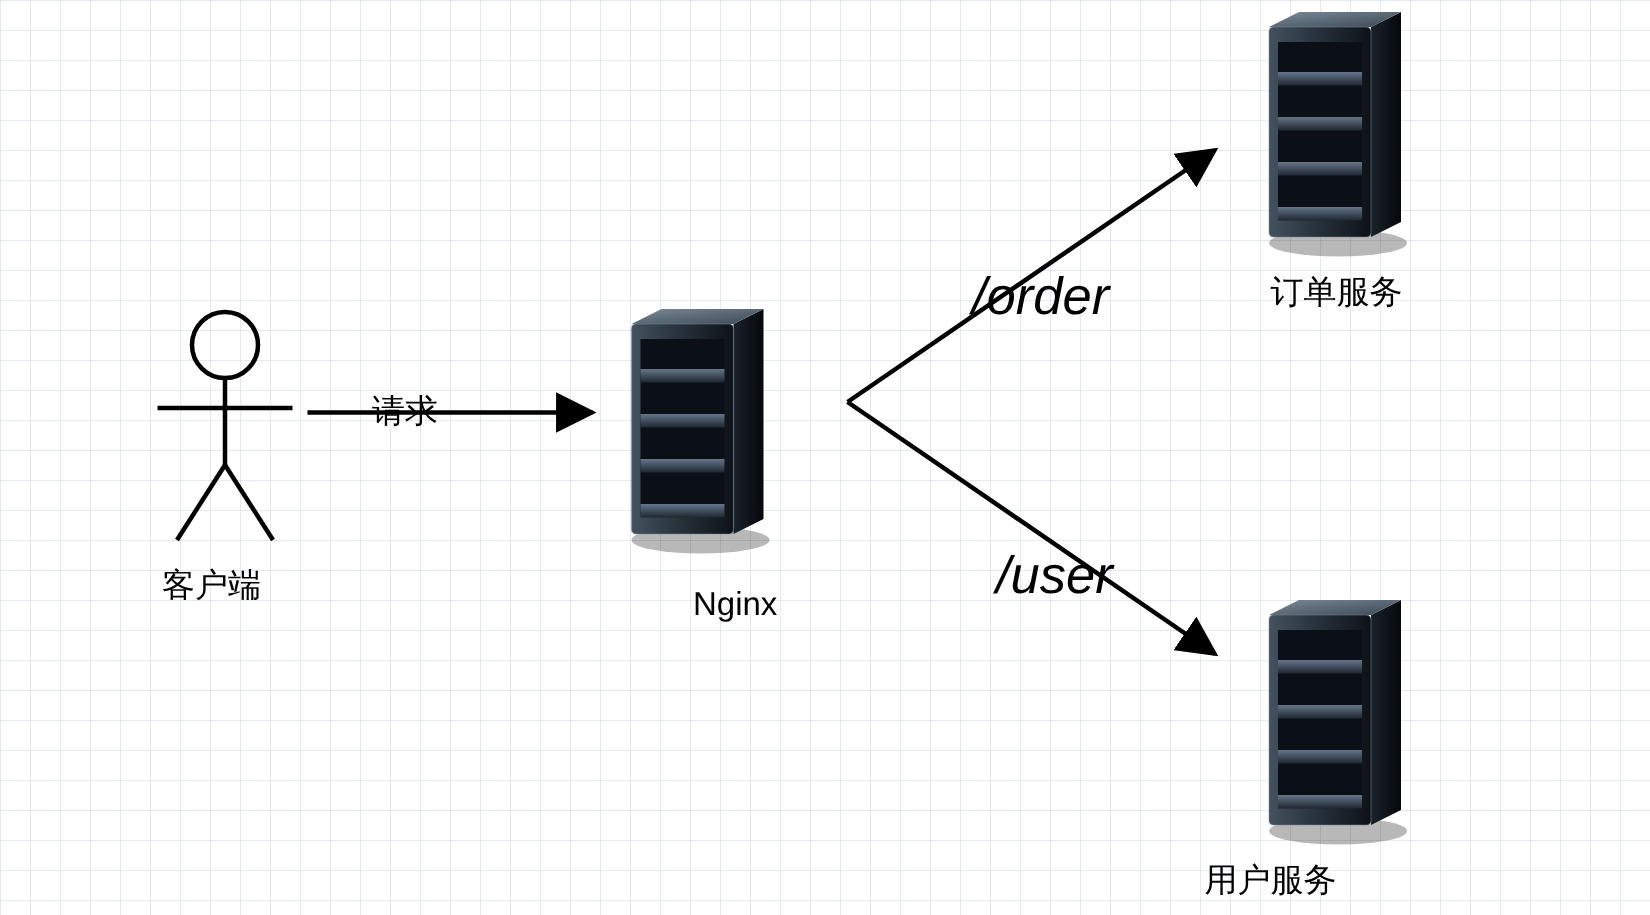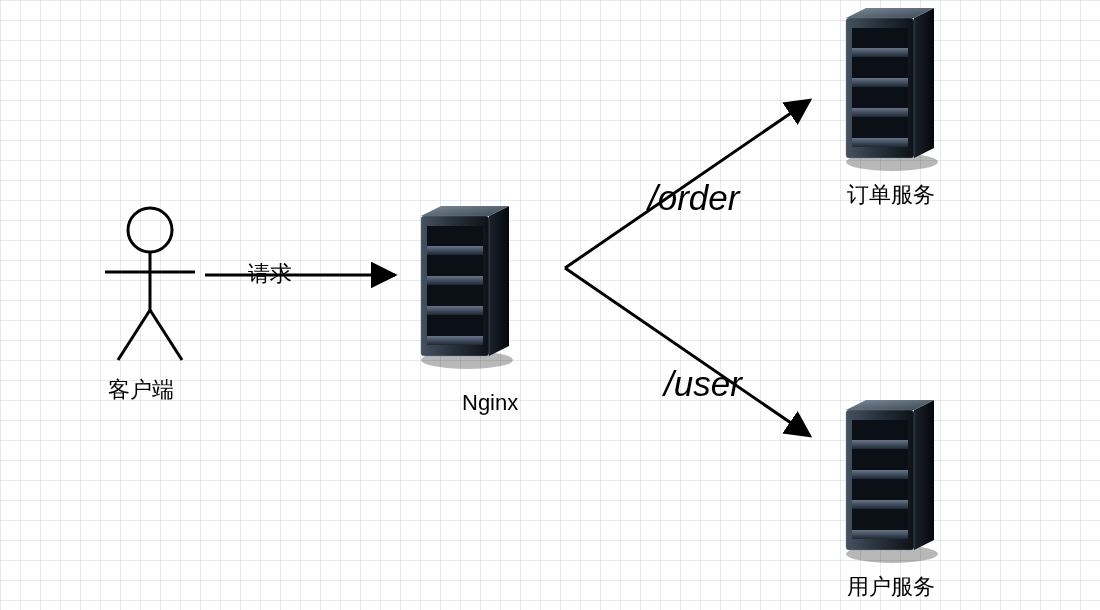--- a/index.html
+++ b/index.html
@@ -132,15 +132,15 @@
     <polygon points="84,18 104,8 104,148 84,158" fill="url(#rackSide)"></polygon>
     <rect x="16" y="18" width="68" height="140" rx="3" fill="url(#rackBody)"></rect>
     <polygon points="16,18 36,8 104,8 84,18" fill="url(#rackTop)"></polygon>
     <rect x="22" y="28" width="56" height="118" fill="#0b1016"></rect>
     <rect x="22" y="48" width="56" height="9" fill="url(#shelf)"></rect>
     <rect x="22" y="78" width="56" height="9" fill="url(#shelf)"></rect>
     <rect x="22" y="108" width="56" height="9" fill="url(#shelf)"></rect>
     <rect x="22" y="138" width="56" height="9" fill="url(#shelf)"></rect>
     <rect x="16" y="18" width="68" height="140" rx="3" fill="none" stroke="#7a8a98" stroke-width="1" opacity="0.35"></rect>
   </svg>
-  <div class="label small" style="left:847px; top:572px;">用户服务</div>
+  <div class="label small" style="left:803px; top:572px;">用户服务</div>
 
 </div>
 
 </body></html>

